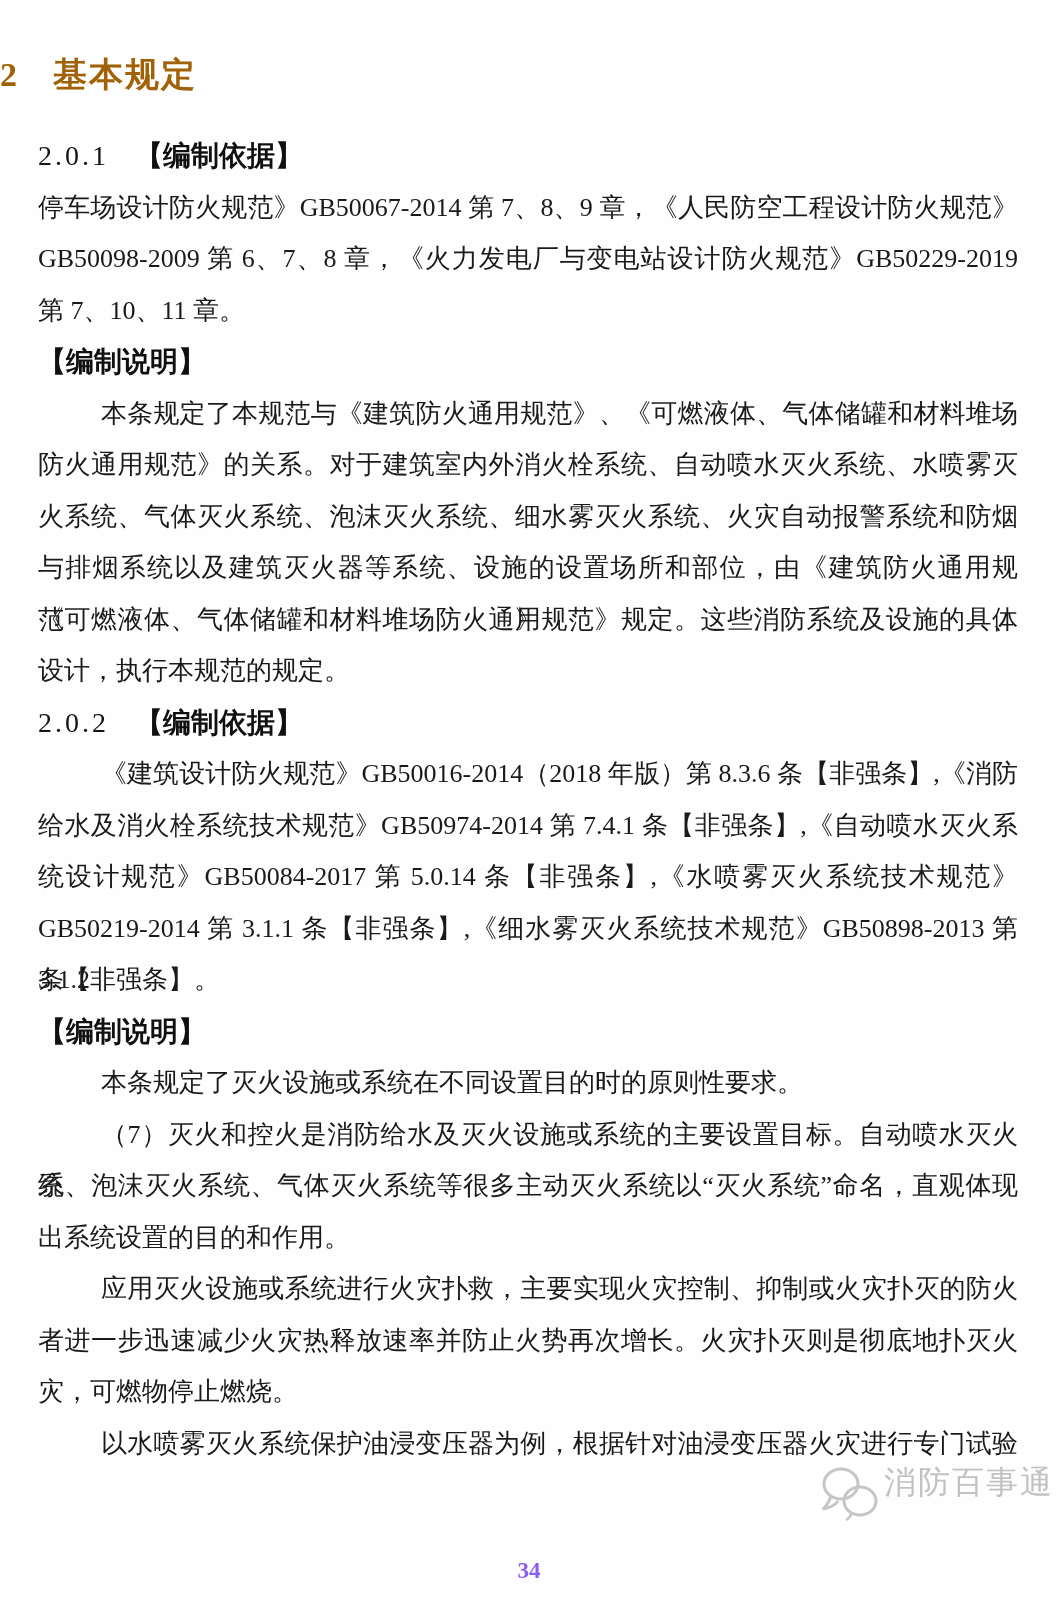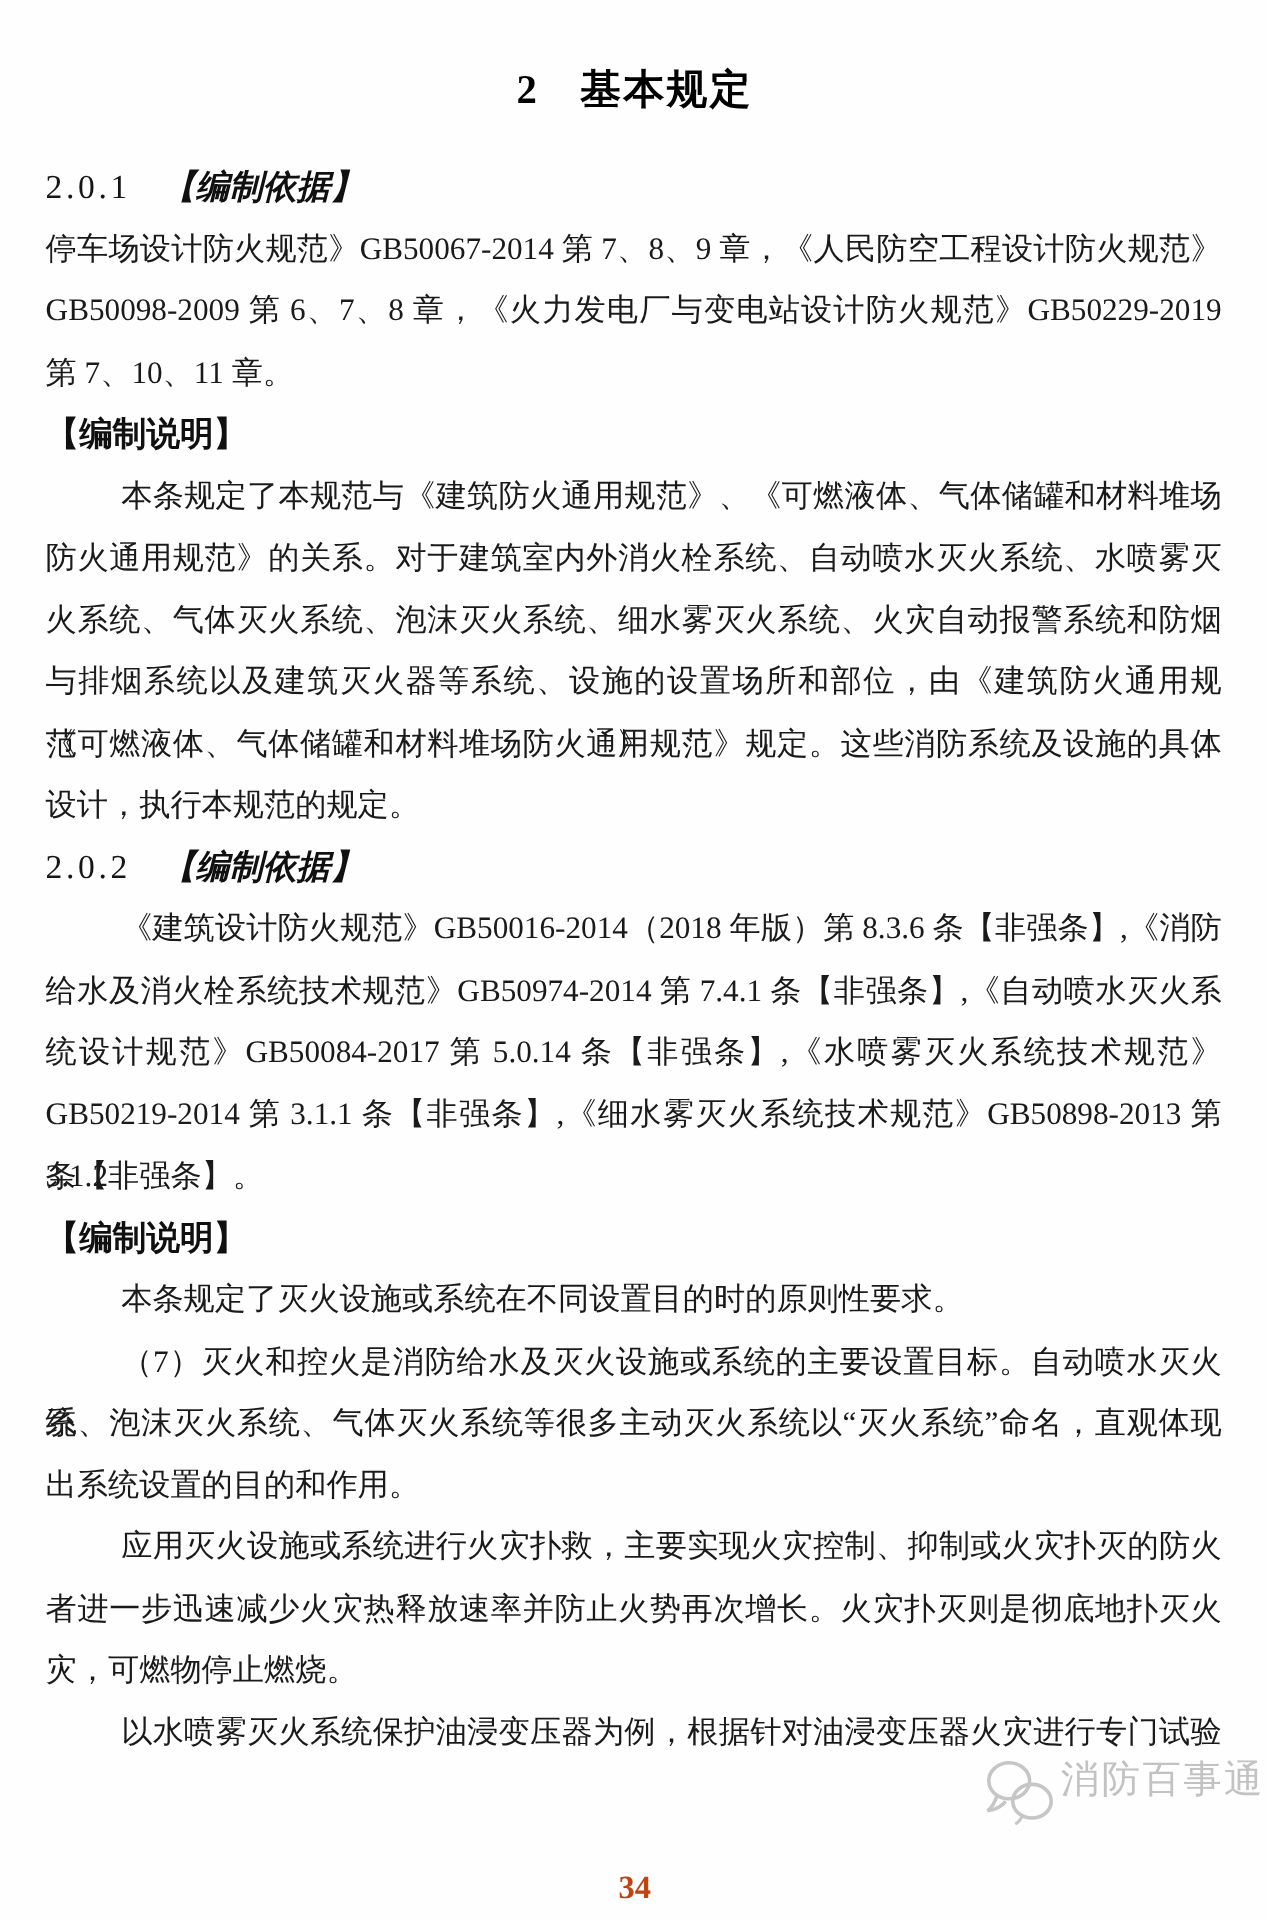--- a/index.html
+++ b/index.html
@@ -13,25 +13,25 @@
     height: 1600px;
     background: #fefefe;
     overflow: hidden;
     font-family: "Liberation Serif", serif;
   }
   .doc-title {
     position: absolute;
     top: 52px;
     left: 0;
     width: 100%;
-    text-align: center;
+    text-align: left;
     font-family: "Liberation Sans", sans-serif;
     font-weight: 700;
     font-size: 34px;
-    color: #000000;
+    color: #a16207;
     letter-spacing: 2px;
   }
   .title-num {
     font-family: "Liberation Serif", serif;
     font-weight: 700;
     margin-right: 34px;
   }
   .lines {
     position: absolute;
     top: 130px;
@@ -65,32 +65,31 @@
     font-size: 28px;
     letter-spacing: 3px;
     margin-right: 26px;
     color: #151515;
   }
   .sec-label {
     font-family: "Liberation Sans", sans-serif;
     font-weight: 700;
     font-size: 28px;
     color: #101010;
-    font-style: italic;
   }
   .page-num {
     position: absolute;
     top: 1558px;
     left: 0;
     width: 100%;
     text-align: center;
     font-family: "Liberation Serif", serif;
     font-weight: 700;
-    font-size: 27px;
-    color: #c2410c;
+    font-size: 23px;
+    color: #8b5cf6;
   }
   .watermark {
     position: absolute;
     top: 1452px;
     right: 4px;
     display: flex;
     align-items: flex-start;
     pointer-events: none;
   }
   .watermark-text {

